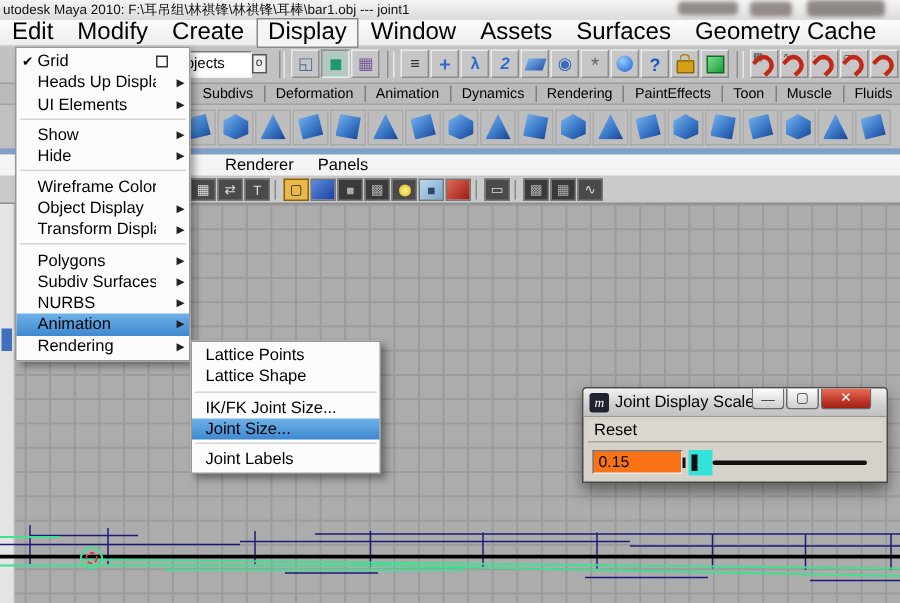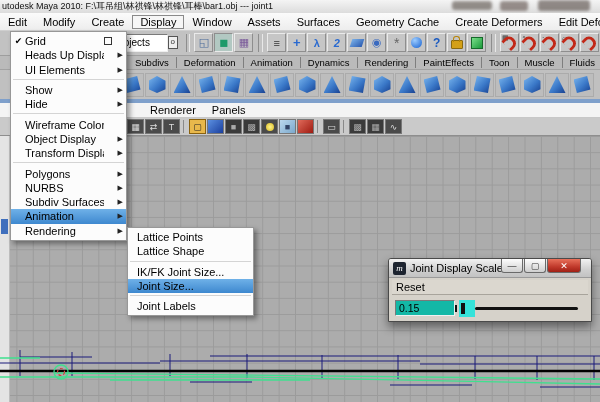--- a/index.html
+++ b/index.html
@@ -9,21 +9,21 @@
 
   
   .titlebar{left:0;top:0;width:600px;height:13px;background:linear-gradient(#F4F4F4,#DCDCDC);
             border-bottom:1px solid #B0B0B0;overflow:hidden;z-index:5;}
   .titlebar .t{position:absolute;left:2px;top:0px;font-size:9px;white-space:nowrap;color:#111;}
   .blob{position:absolute;filter:blur(1.5px);opacity:.55;border-radius:3px;}
 
   
   .menubar{left:0;top:13px;width:600px;height:17px;background:linear-gradient(#FBFBFB,#EDEDED);
            border-bottom:1px solid #CFCFCF;display:flex;align-items:center;z-index:5;}
-  .mb-item{padding:1px 8px;white-space:nowrap;font-size:11px;text-align:right;}
+  .mb-item{padding:1px 8px;white-space:nowrap;font-size:16px;text-align:right;}
   .mb-item.active{border:1px solid #8a8a8a;background:#F6F6F6;padding:0 7px;}
 
   
   .statusline{left:0;top:30px;width:600px;height:26px;background:#C2C2C2;border-bottom:1px solid #9E9E9E;
               display:flex;align-items:center;padding-left:112px;box-sizing:border-box;z-index:4;}
   .tearbox{width:11px;height:11px;border:1px solid #555;background:#EFEFEF;margin-right:4px;
            font-size:8px;line-height:10px;text-align:center;color:#333;}
   .maskcombo{width:72px;height:16px;background:#fff;border:1px solid;border-color:#7a7a7a #EFEFEF #EFEFEF #7a7a7a;
              display:flex;align-items:center;padding-left:3px;font-size:10px;overflow:hidden;}
   .vsep{width:4px;height:18px;border-left:1px solid #8E8E8E;border-right:1px solid #E8E8E8;margin:0 4px;}
@@ -111,21 +111,21 @@
           display:flex;align-items:center;box-sizing:border-box;}
   .dlg-ico{width:13px;height:13px;margin:0 4px 0 4px;background:#1d2430;color:#fff;font-size:9px;font-style:italic;
           font-family:"Liberation Serif",serif;display:flex;align-items:center;justify-content:center;border-radius:2px;}
   .dlg-title .txt{font-size:11px;}
   .winbtn{position:absolute;top:0;height:14px;border:1px solid #6a6a6a;border-top:none;
           border-radius:0 0 3px 3px;background:linear-gradient(#FDFDFD,#CFCFCF);
           display:flex;align-items:center;justify-content:center;font-size:9px;color:#333;box-sizing:border-box;}
   .winbtn.close{background:linear-gradient(#E8705A,#C0392B 60%,#A02015);color:#fff;font-weight:bold;}
   .dlg-menu{position:absolute;left:3px;top:21px;width:196px;height:15px;background:#DBD7CF;
             border-bottom:1px solid #A8A49C;display:flex;align-items:center;font-size:11px;padding-left:4px;box-sizing:border-box;}
-  .dlg-field{position:absolute;left:6px;top:41px;width:60px;height:16px;background:#14b8a6;
+  .dlg-field{position:absolute;left:6px;top:41px;width:60px;height:16px;background:#f97316;
              border:1px solid;border-color:#7a7a7a #F0F0F0 #F0F0F0 #7a7a7a;font-size:10.5px;
              display:flex;align-items:center;padding-left:3px;box-sizing:border-box;}
   .sl-tick{position:absolute;left:66px;top:46px;width:2px;height:7px;background:#111;}
   .sl-handle{position:absolute;left:70px;top:41px;width:16px;height:17px;background:#35E3DA;
              display:flex;align-items:center;}
   .sl-handle .bar{width:4px;height:11px;background:#111;margin-left:2px;}
   .sl-track{position:absolute;left:86px;top:48px;width:103px;height:3px;background:#111;border-radius:2px;}
 </style>
 </head>
 <body>
@@ -460,27 +460,27 @@
       
     </div>
       <div class="mi">
       <span class="chk"></span>
       <span class="lbl">Polygons</span>
       <span class="opt" style="visibility: hidden;"></span>
       <span class="arr">▶</span>
     </div>
       <div class="mi">
       <span class="chk"></span>
+      <span class="lbl">Subdiv Surfaces</span>
+      <span class="opt" style="visibility: hidden;"></span>
+      <span class="arr">▶</span>
+    </div>
+      <div class="mi">
+      <span class="chk"></span>
       <span class="lbl">NURBS</span>
-      <span class="opt" style="visibility: hidden;"></span>
-      <span class="arr">▶</span>
-    </div>
-      <div class="mi">
-      <span class="chk"></span>
-      <span class="lbl">Subdiv Surfaces</span>
       <span class="opt" style="visibility: hidden;"></span>
       <span class="arr">▶</span>
     </div>
       <div class="mi hl">
       <span class="chk"></span>
       <span class="lbl">Animation</span>
       <span class="opt" style="visibility: hidden;"></span>
       <span class="arr">▶</span>
     </div>
       <div class="mi">

